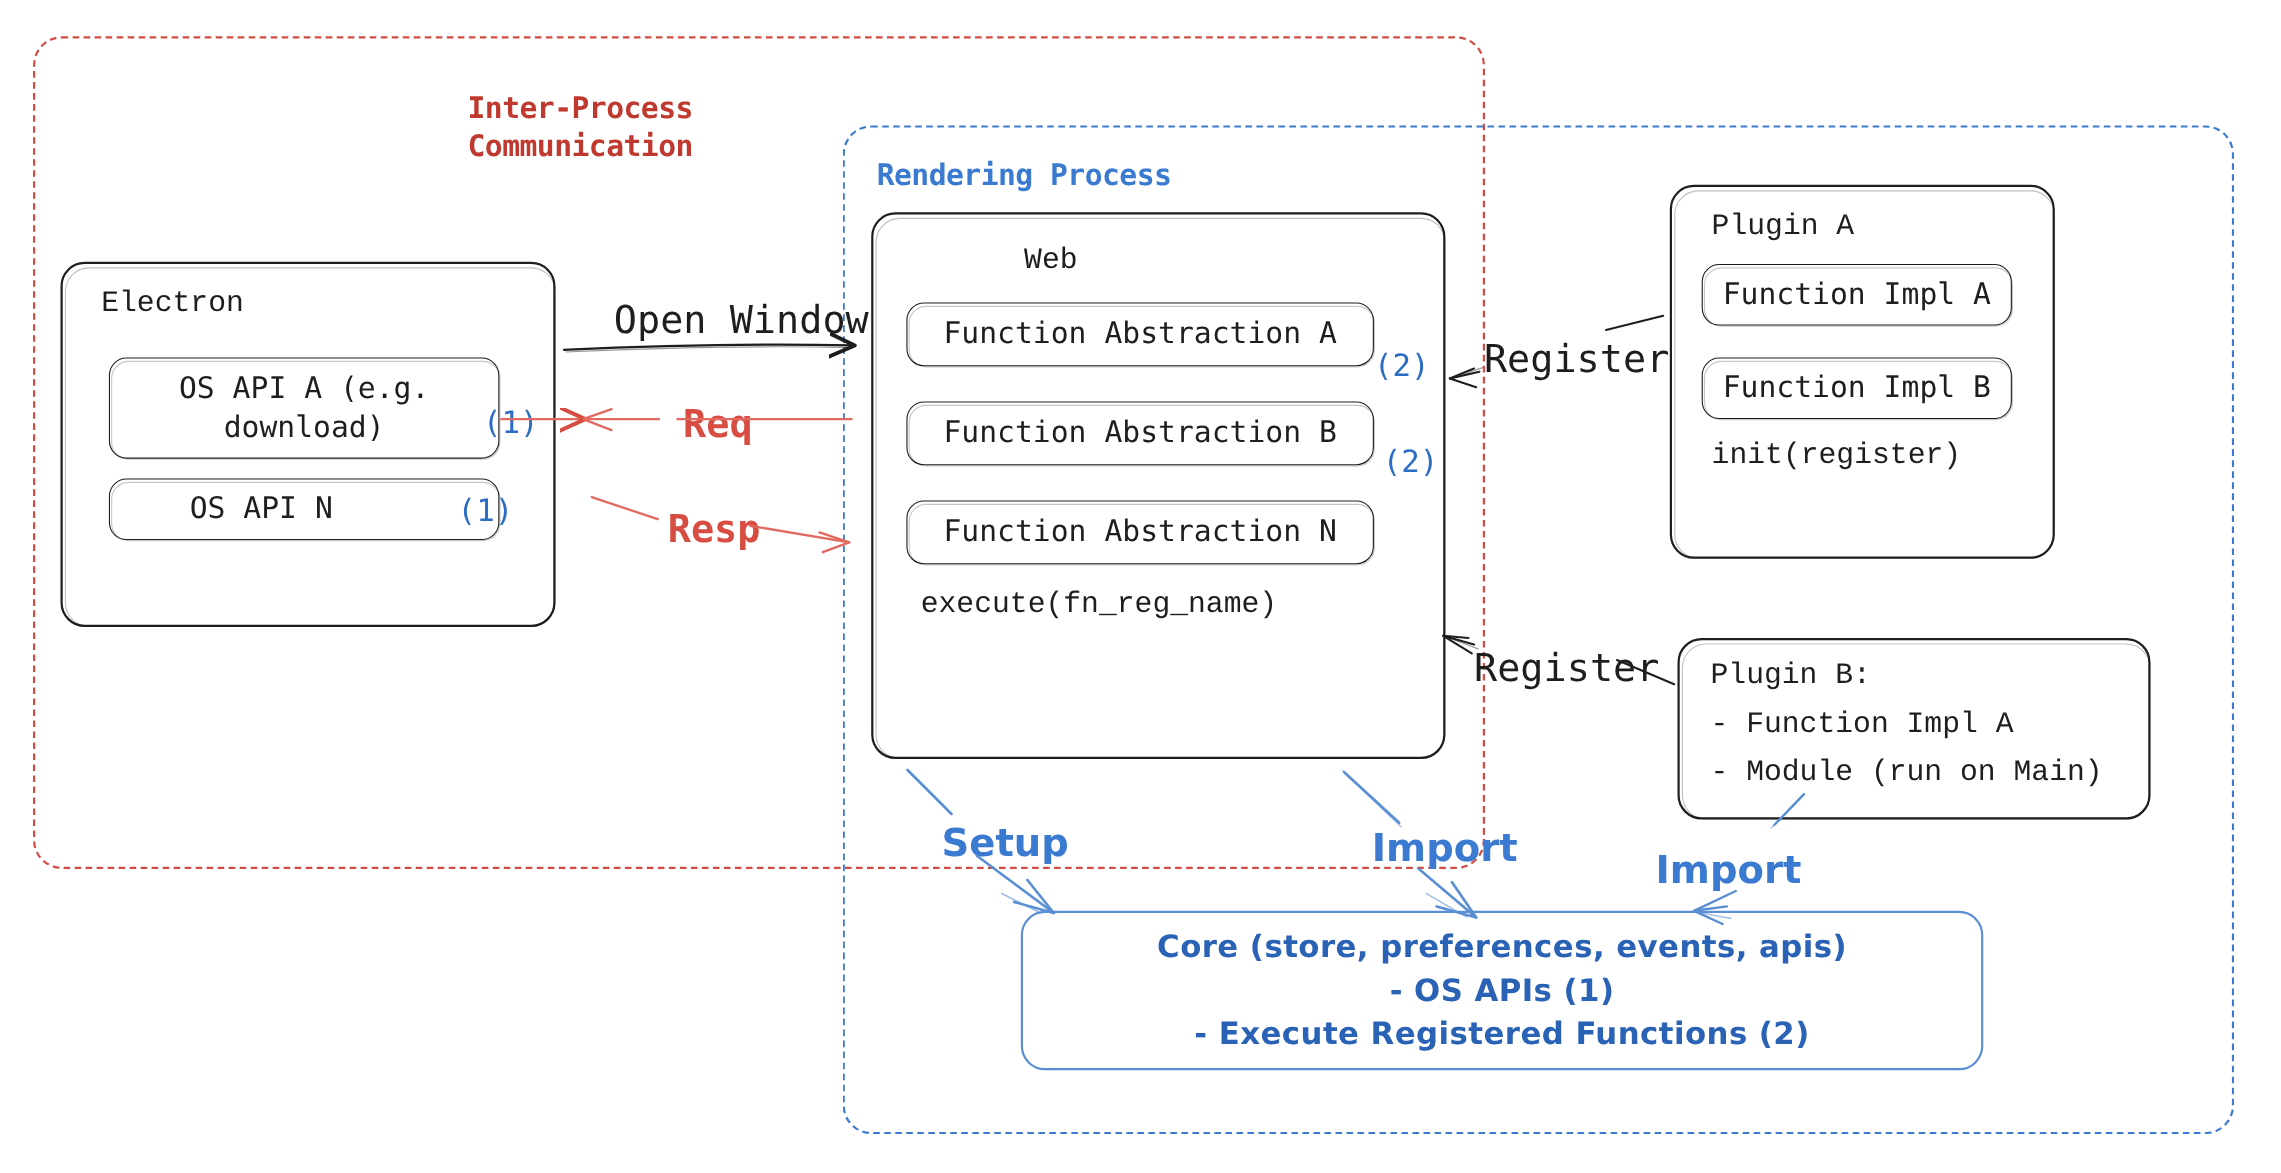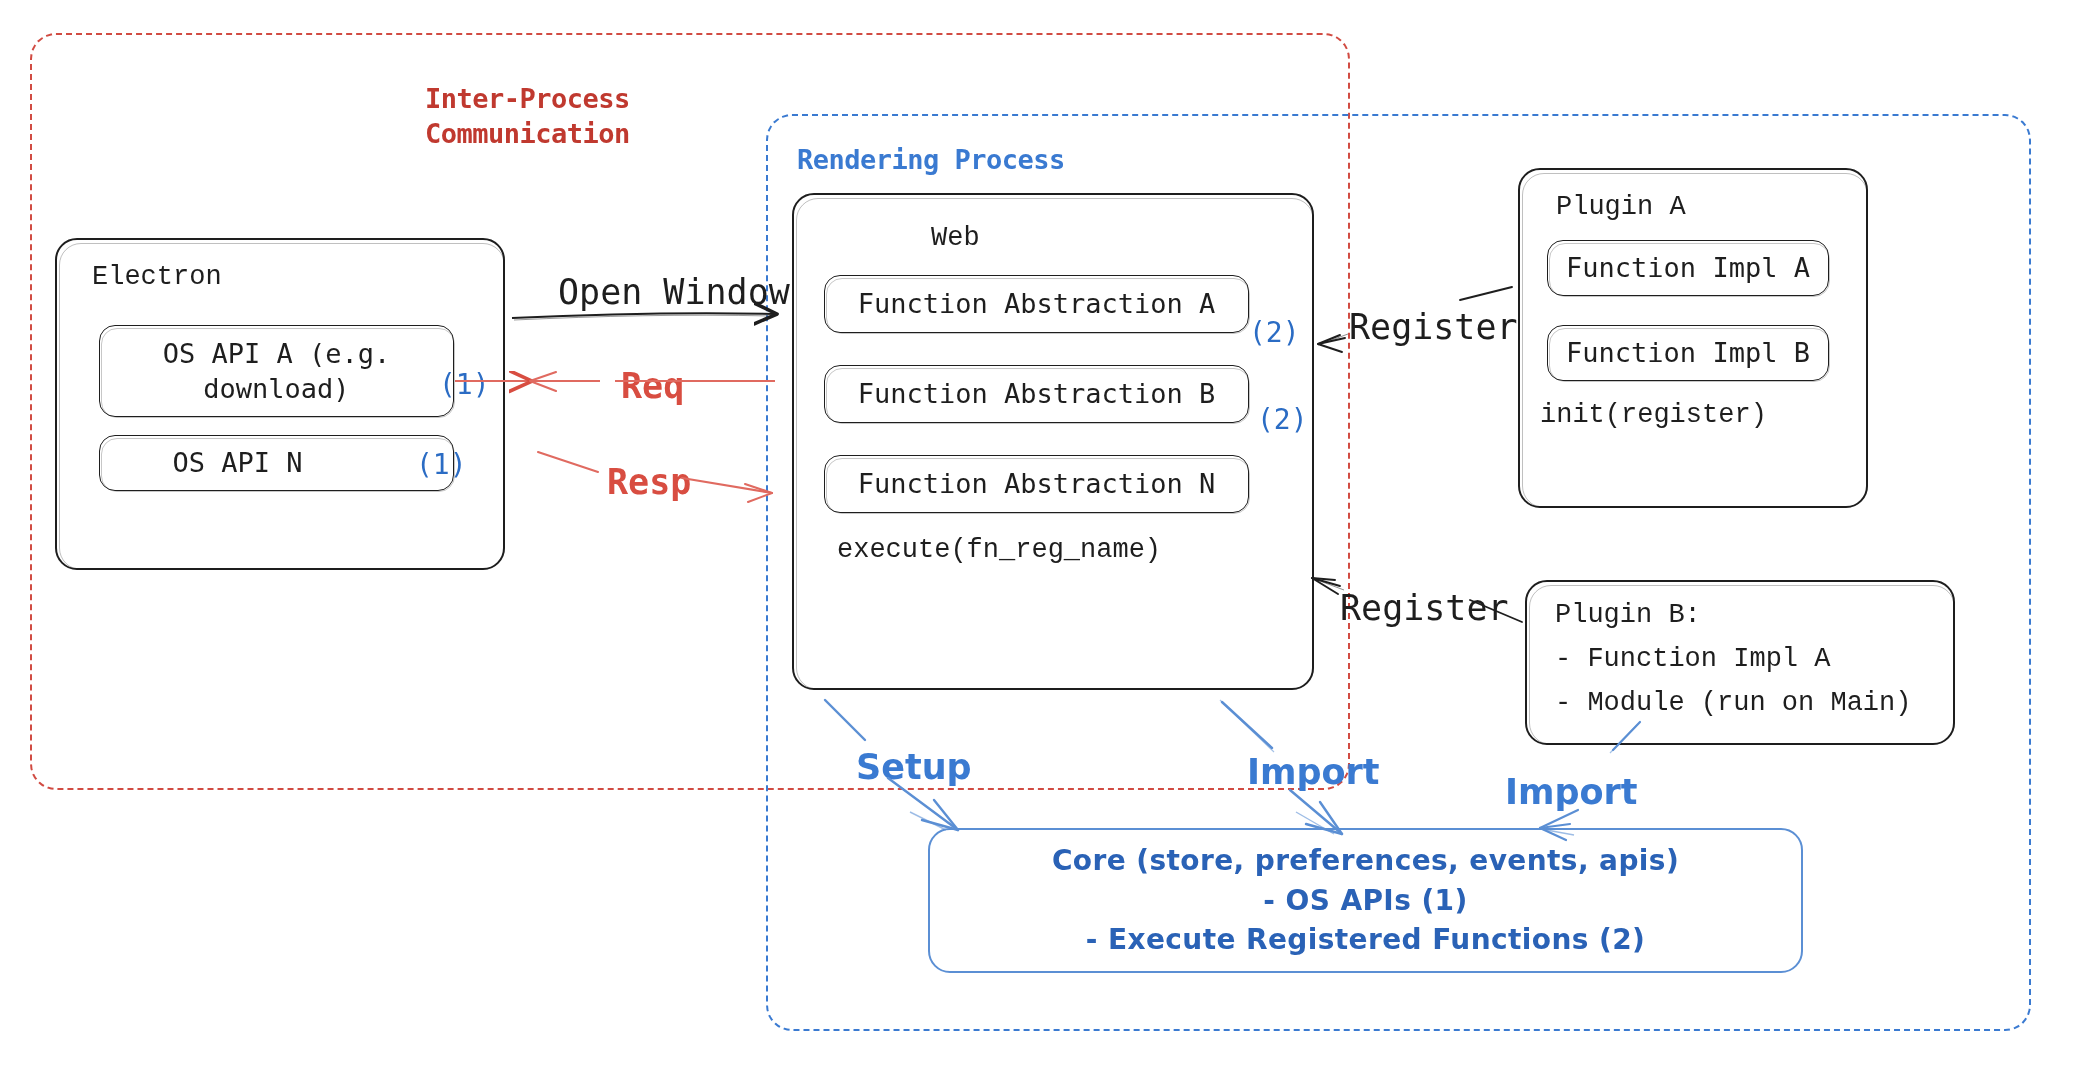--- a/index.html
+++ b/index.html
@@ -193,21 +193,21 @@
     <div class="btxt-title" style="left:36px; top:22px;">Plugin A</div>
 
     <div class="box-inner" style="left:27px; top:70px; width:282px; height:56px;">
       <span class="btxt">Function Impl A</span>
     </div>
 
     <div class="box-inner" style="left:27px; top:155px; width:282px; height:56px;">
       <span class="btxt">Function Impl B</span>
     </div>
 
-    <div class="btxt-title" style="left:20px; top:230px;text-align:right;">init(register)</div>
+    <div class="btxt-title" style="left:36px; top:230px;text-align:right;">init(register)</div>
   </div>
 
   <div class="box" style="left:1525px; top:580px; width:430px; height:165px;">
     <div class="btxt-title" style="left:28px; top:18px;">Plugin B:</div>
     <div class="btxt-title" style="left:28px; top:62px;">- Function Impl A</div>
     <div class="btxt-title" style="left:28px; top:106px;">- Module (run on Main)</div>
   </div>
 
   <div class="core-box" style="left:928px; top:828px; width:875px; height:145px;align-items:center;">
     <div class="core-line">Core (store, preferences, events, apis)</div>

